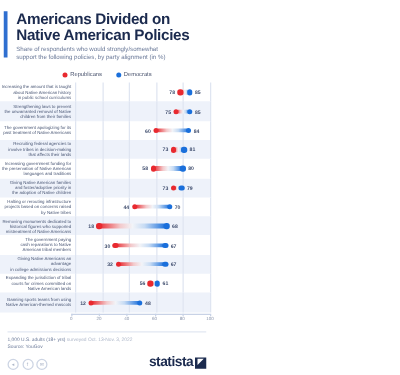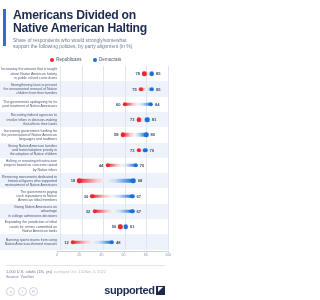--- a/index.html
+++ b/index.html
@@ -135,21 +135,21 @@
   }
 </style>
 </head>
 <body>
 
 <div class="sheet">
 
   <div class="header">
     <div class="accent-bar"></div>
     <div class="title">Americans Divided on
-Native American Halting</div>
+Native American Policies</div>
     <div class="subtitle">Share of respondents who would strongly/somewhat
 support the following policies, by party alignment (in %)</div>
   </div>
 
   <div class="legend">
     <div class="legend-item">
       <span class="legend-dot" style="background:#e8292f"></span>
       <span class="legend-label">Republicans</span>
     </div>
     <div class="legend-item">
@@ -448,19 +448,19 @@
       <span>1,000 U.S. adults (18+ yrs)</span><span class="muted"> surveyed Oct. 13-Nov. 3, 2022</span>
     </div>
     <div class="source-line">Source: YouGov</div>
     <div class="foot-bottom">
       <div class="social">
         <span class="soc">◂</span>
         <span class="soc">f</span>
         <span class="soc">✉</span>
       </div>
       <div class="brand">
-        <span class="brand-text">supported</span>
+        <span class="brand-text">statista</span>
         <span class="brand-mark"></span>
       </div>
     </div>
   </div>
 
 </div>
 
 </body></html>

